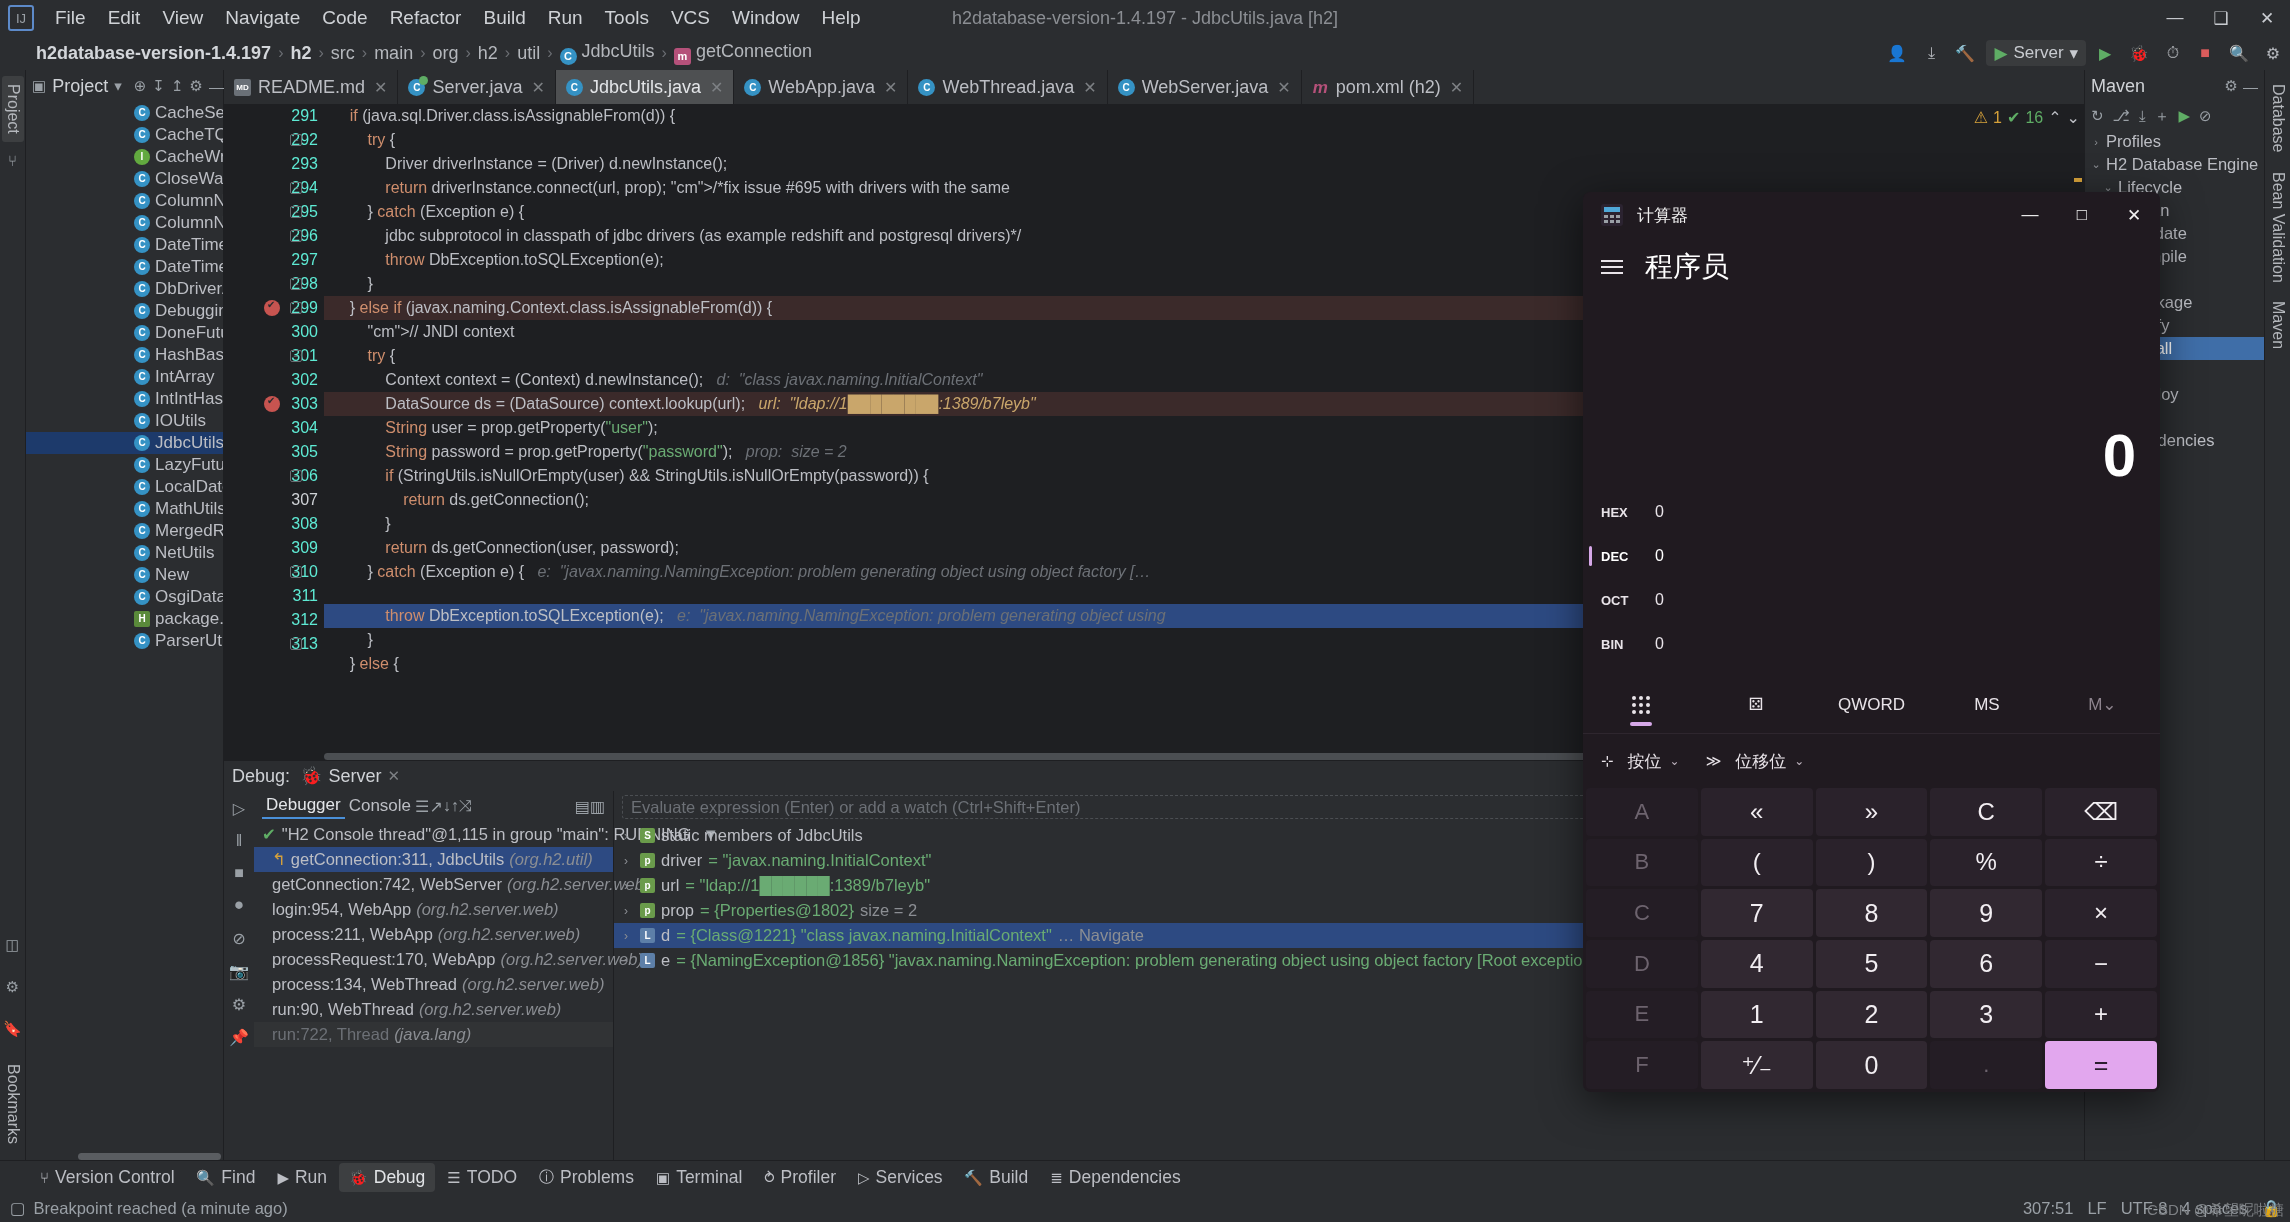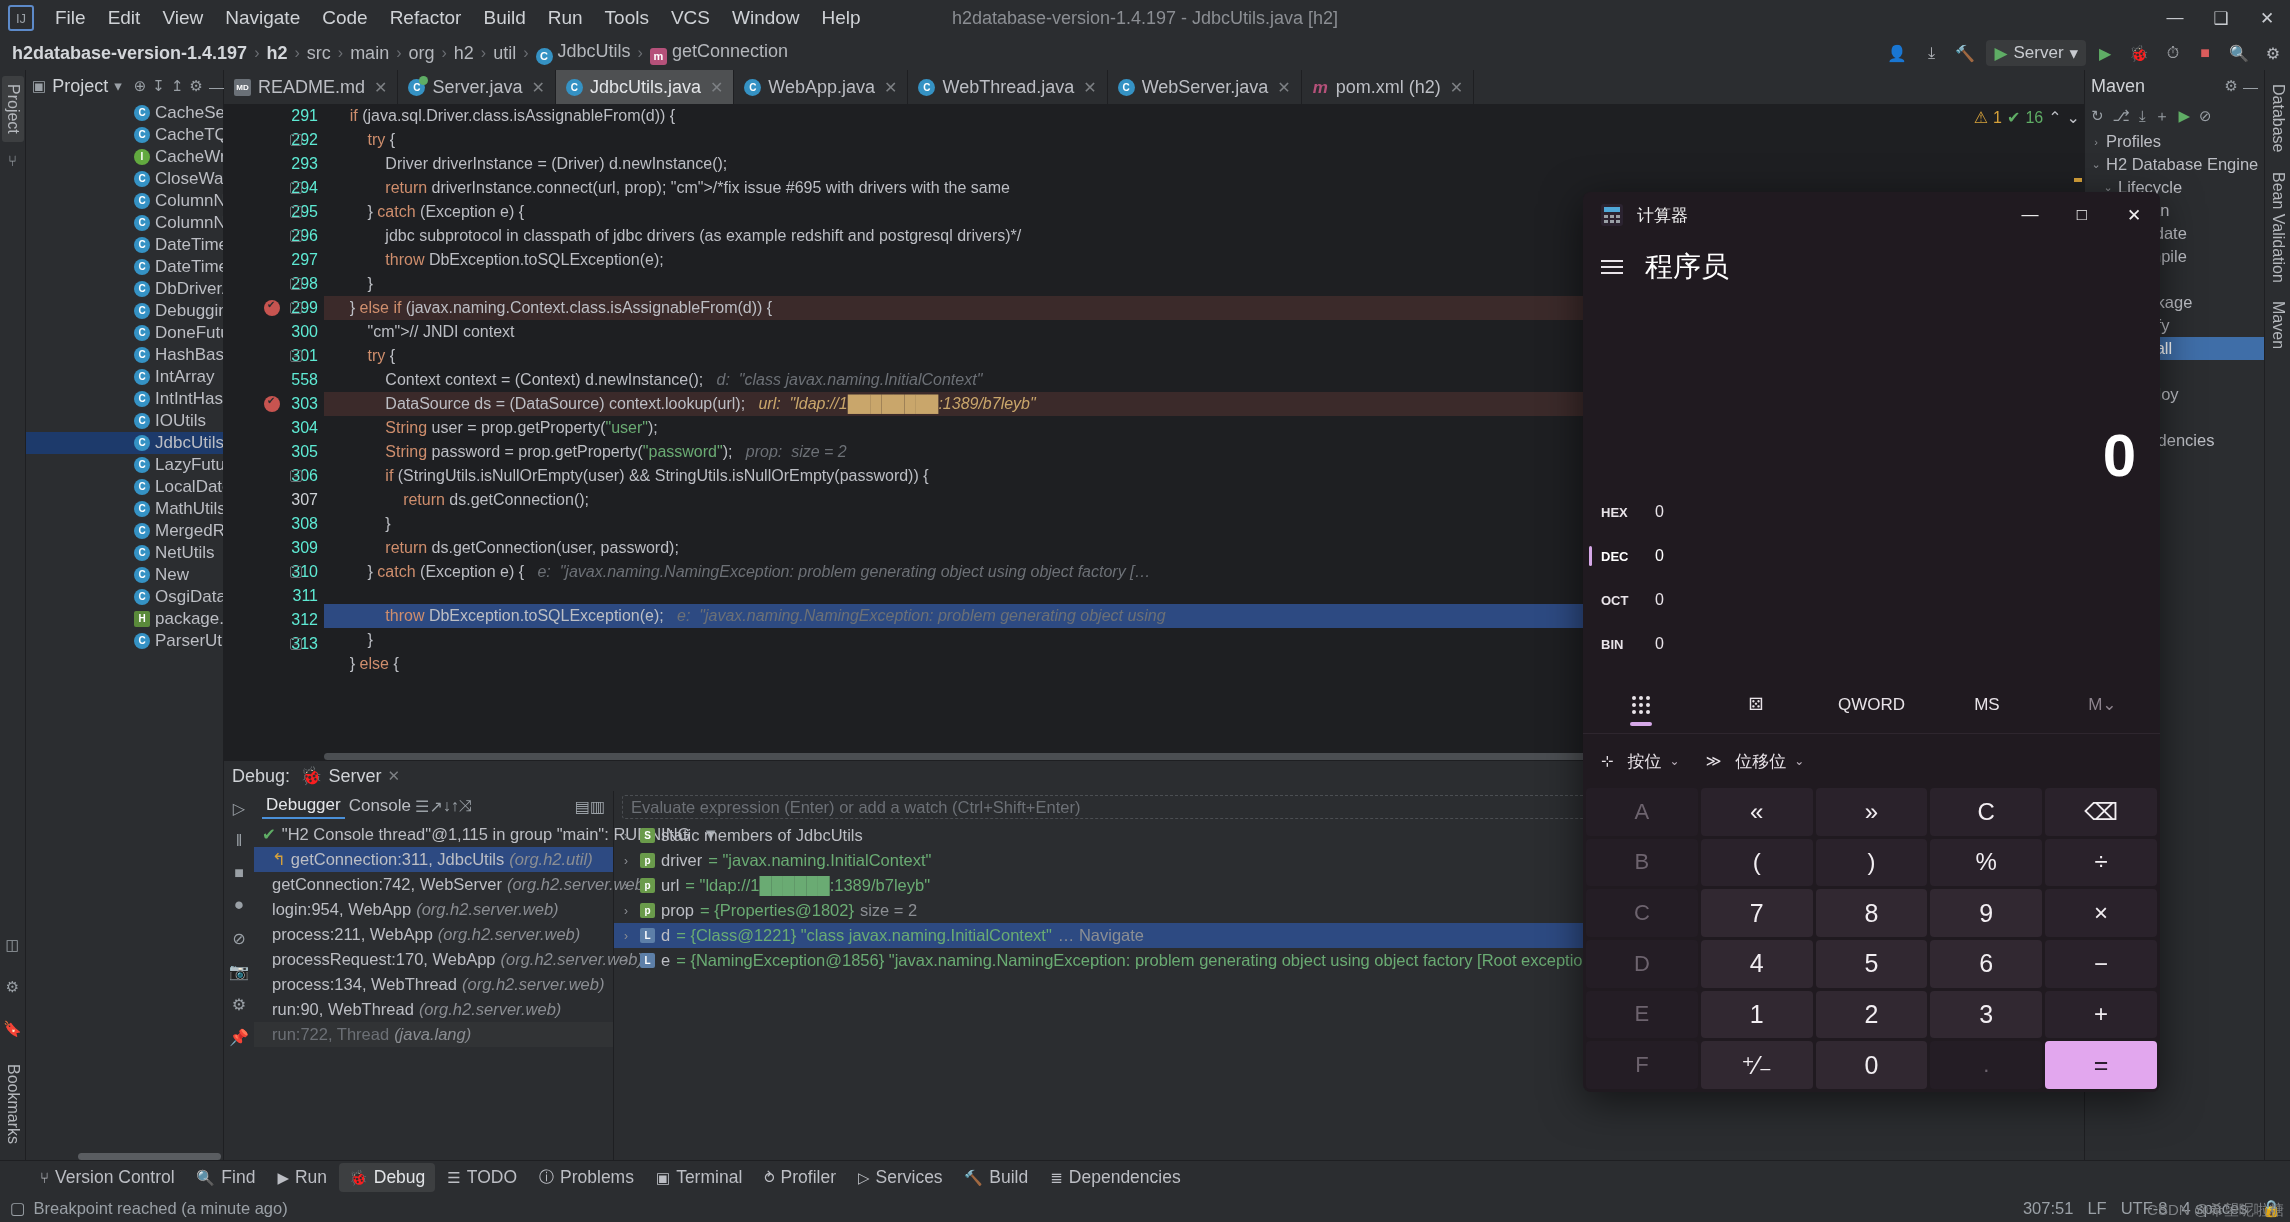--- a/index.html
+++ b/index.html
@@ -16,21 +16,21 @@
 
   
   #menubar{height:36px;background:#2b2d30;display:flex;align-items:center;padding-left:8px;flex:none;position:relative;}
   #menubar .logo{width:26px;height:26px;border:2px solid #5d8ac9;border-radius:3px;display:flex;align-items:center;justify-content:center;font-size:13px;color:#9aa0a6;margin-right:10px;}
   #menubar .mi{padding:3px 11px;font-size:19px;color:#cfd2d6;white-space:nowrap;}
   #wintitle{position:absolute;left:50%;transform:translateX(-50%);font-size:18px;color:#8b8e93;white-space:nowrap;}
   #winbtns{position:absolute;right:0;top:0;height:36px;display:flex;}
   #winbtns div{width:46px;display:flex;align-items:center;justify-content:center;color:#c8cbd0;font-size:17px;}
 
   
-  #navbar{height:34px;background:#2b2d30;display:flex;align-items:center;padding:0 8px;flex:none;position:relative;}
+  #navbar{height:34px;background:#2b2d30;display:flex;align-items:center;padding:0 8px;flex:none;position:relative;margin-left:24px;}
   #crumbs{display:flex;align-items:center;gap:3px;white-space:nowrap;}
   #crumbs .c{font-size:18px;color:#b4b7bc;padding:1px 4px;}
   #crumbs .c.b{font-weight:bold;color:#d3d6da;}
   #crumbs .sep{color:#6b6e73;font-size:16px;}
   .cicon{display:inline-block;width:17px;height:17px;border-radius:50%;background:#3592c4;color:#fff;font-size:11px;font-weight:bold;line-height:17px;text-align:center;margin-right:5px;vertical-align:-3px;}
   .cicon.m{background:#b5517a;border-radius:3px;}
   #navright{position:absolute;right:4px;top:0;height:34px;display:flex;align-items:center;gap:6px;}
   .tbtn{height:26px;min-width:26px;display:flex;align-items:center;justify-content:center;border-radius:4px;color:#b4b7bc;font-size:16px;padding:0 5px;}
   .runcfg{height:26px;display:flex;align-items:center;gap:6px;padding:0 8px;border-radius:4px;background:#393b3d;font-size:17px;color:#c8cbd0;}
   .grn{color:#5fad65;} .red{color:#db5c5c;}
@@ -441,21 +441,21 @@
             <div class="gfold" style="top: 126px;">−</div>
             <div class="gl">297</div>
             <div class="gl">298</div>
             <div class="gfold" style="top: 174px;">−</div>
             <div class="gl">299</div>
             <div class="gmark" style="top: 196px;"></div>
             <div class="gfold" style="top: 198px;">−</div>
             <div class="gl">300</div>
             <div class="gl">301</div>
             <div class="gfold" style="top: 246px;">−</div>
-            <div class="gl">558</div>
+            <div class="gl">302</div>
             <div class="gl">303</div>
             <div class="gmark" style="top: 292px;"></div>
             <div class="gl">304</div>
             <div class="gl">305</div>
             <div class="gl">306</div>
             <div class="gfold" style="top: 366px;">−</div>
             <div class="gl cur">307</div>
             <div class="gl">308</div>
             <div class="gl">309</div>
             <div class="gl">310</div>

